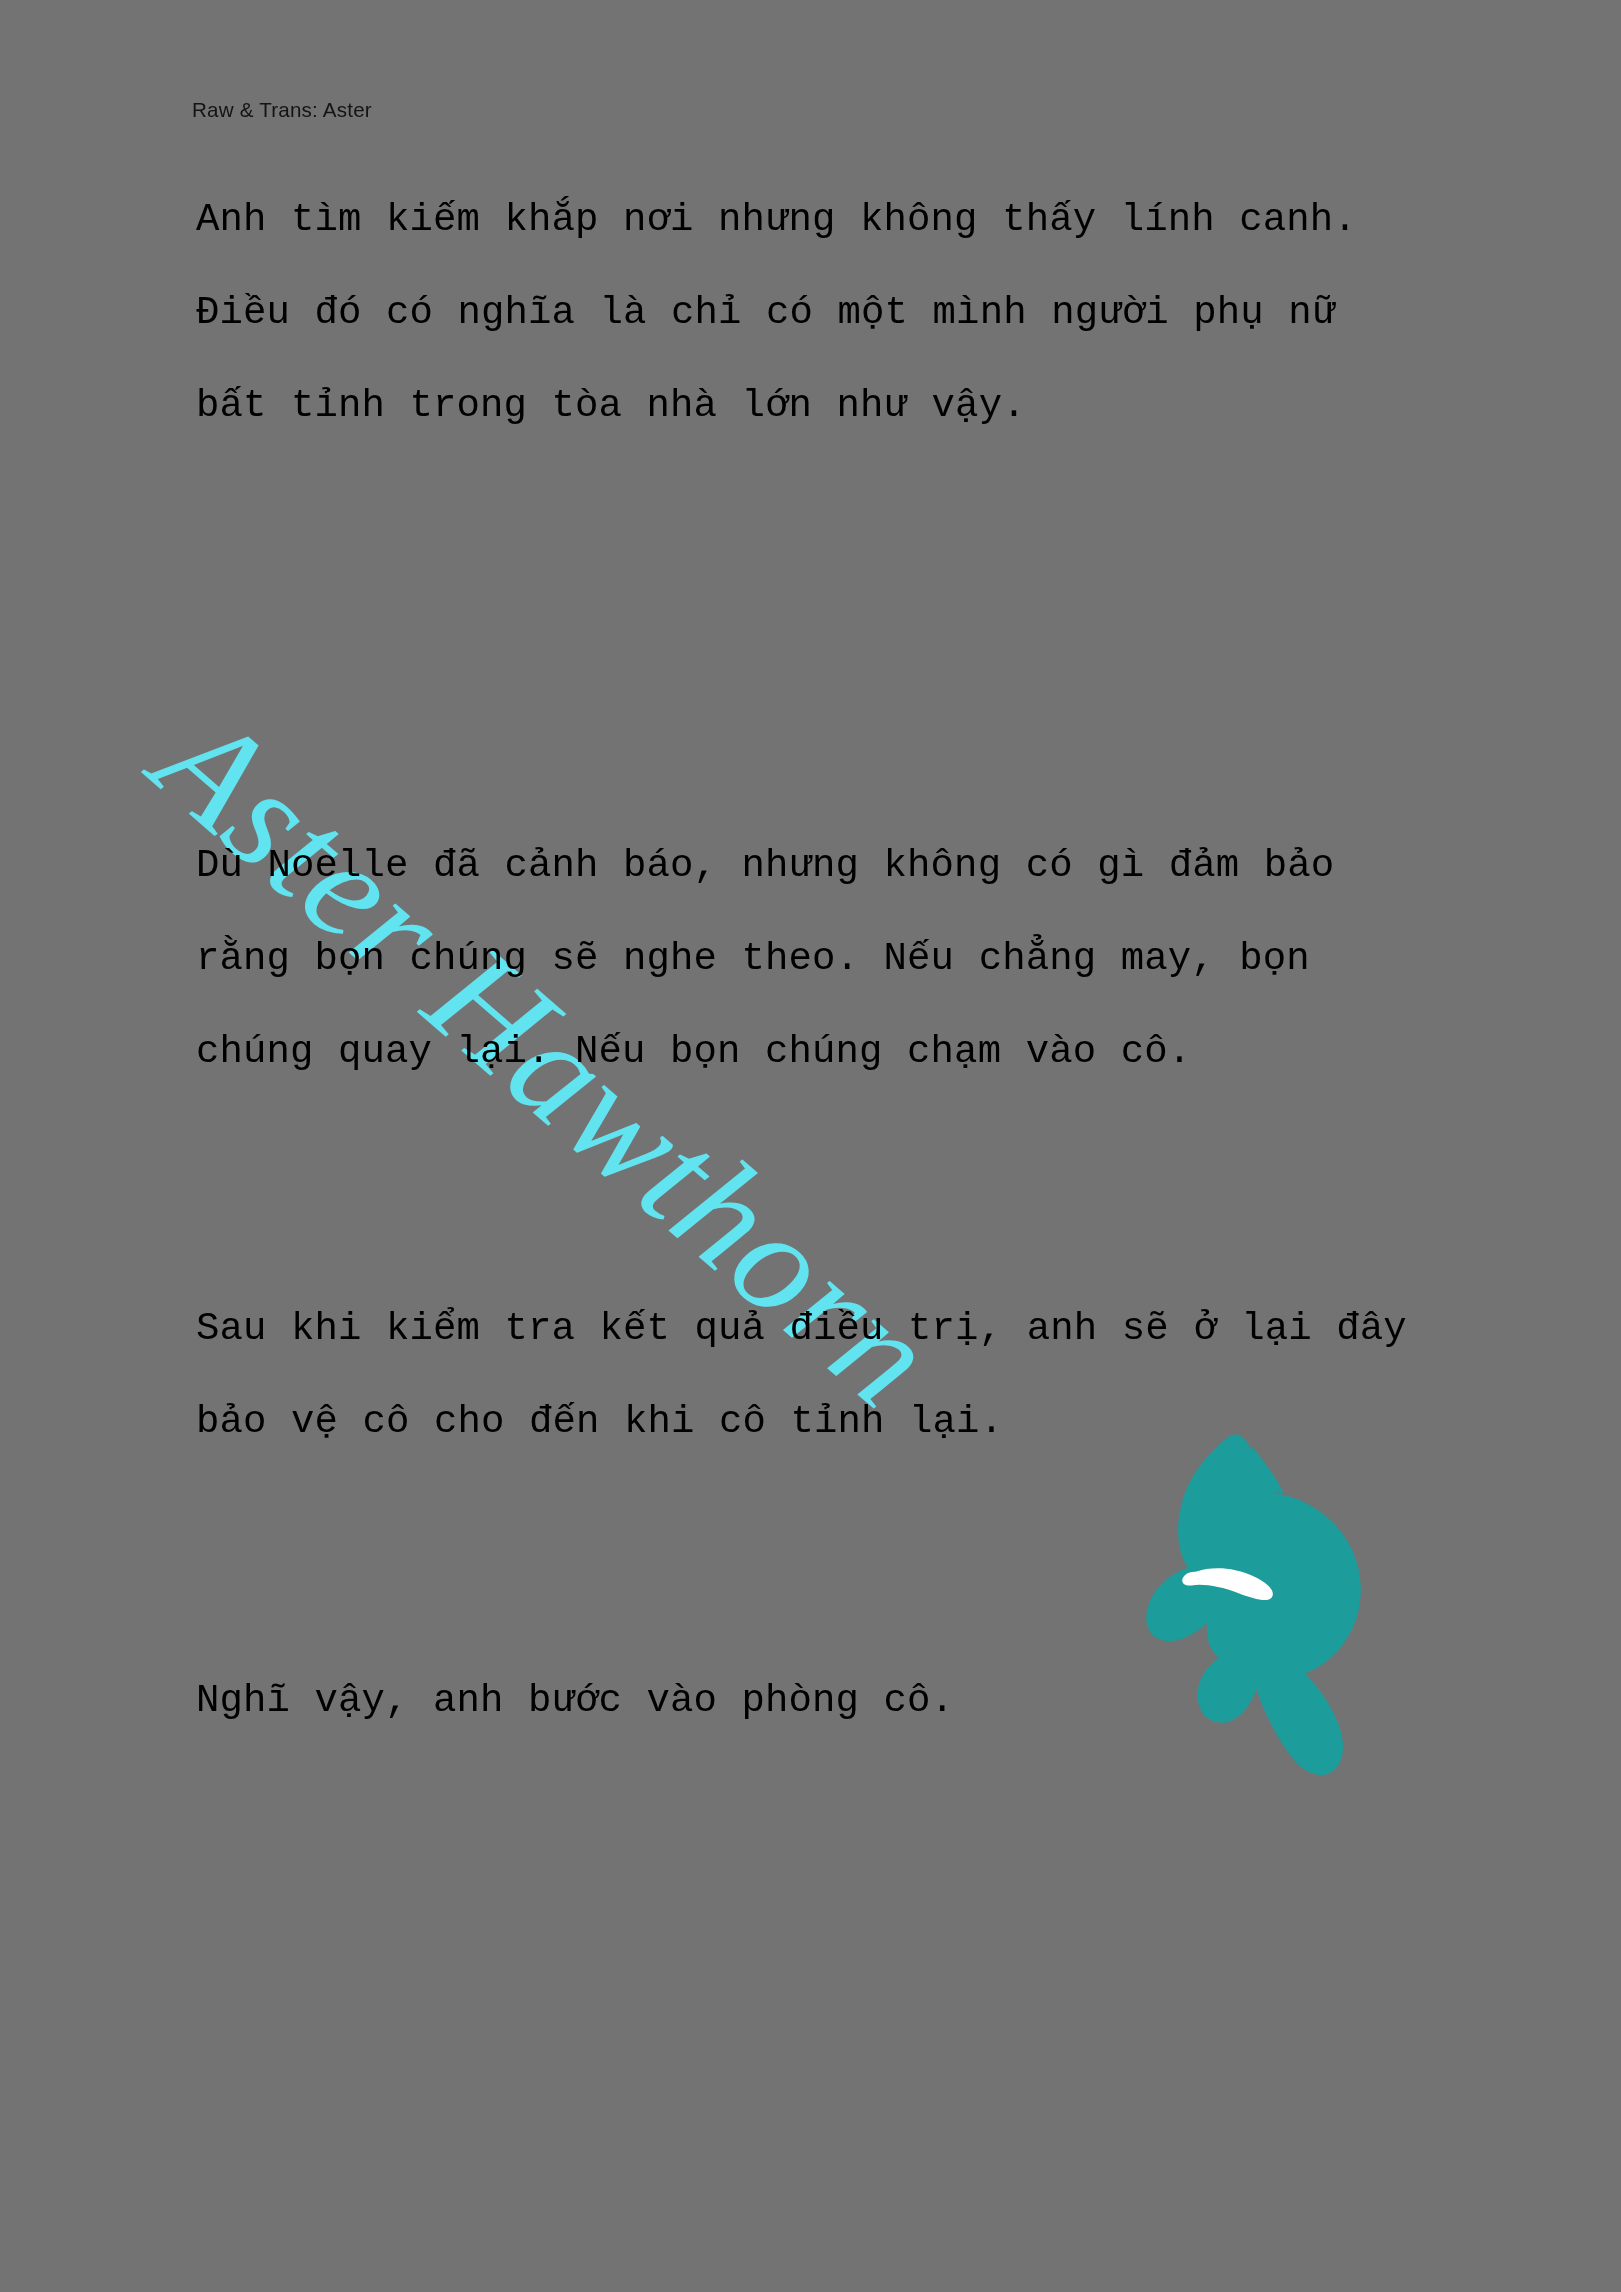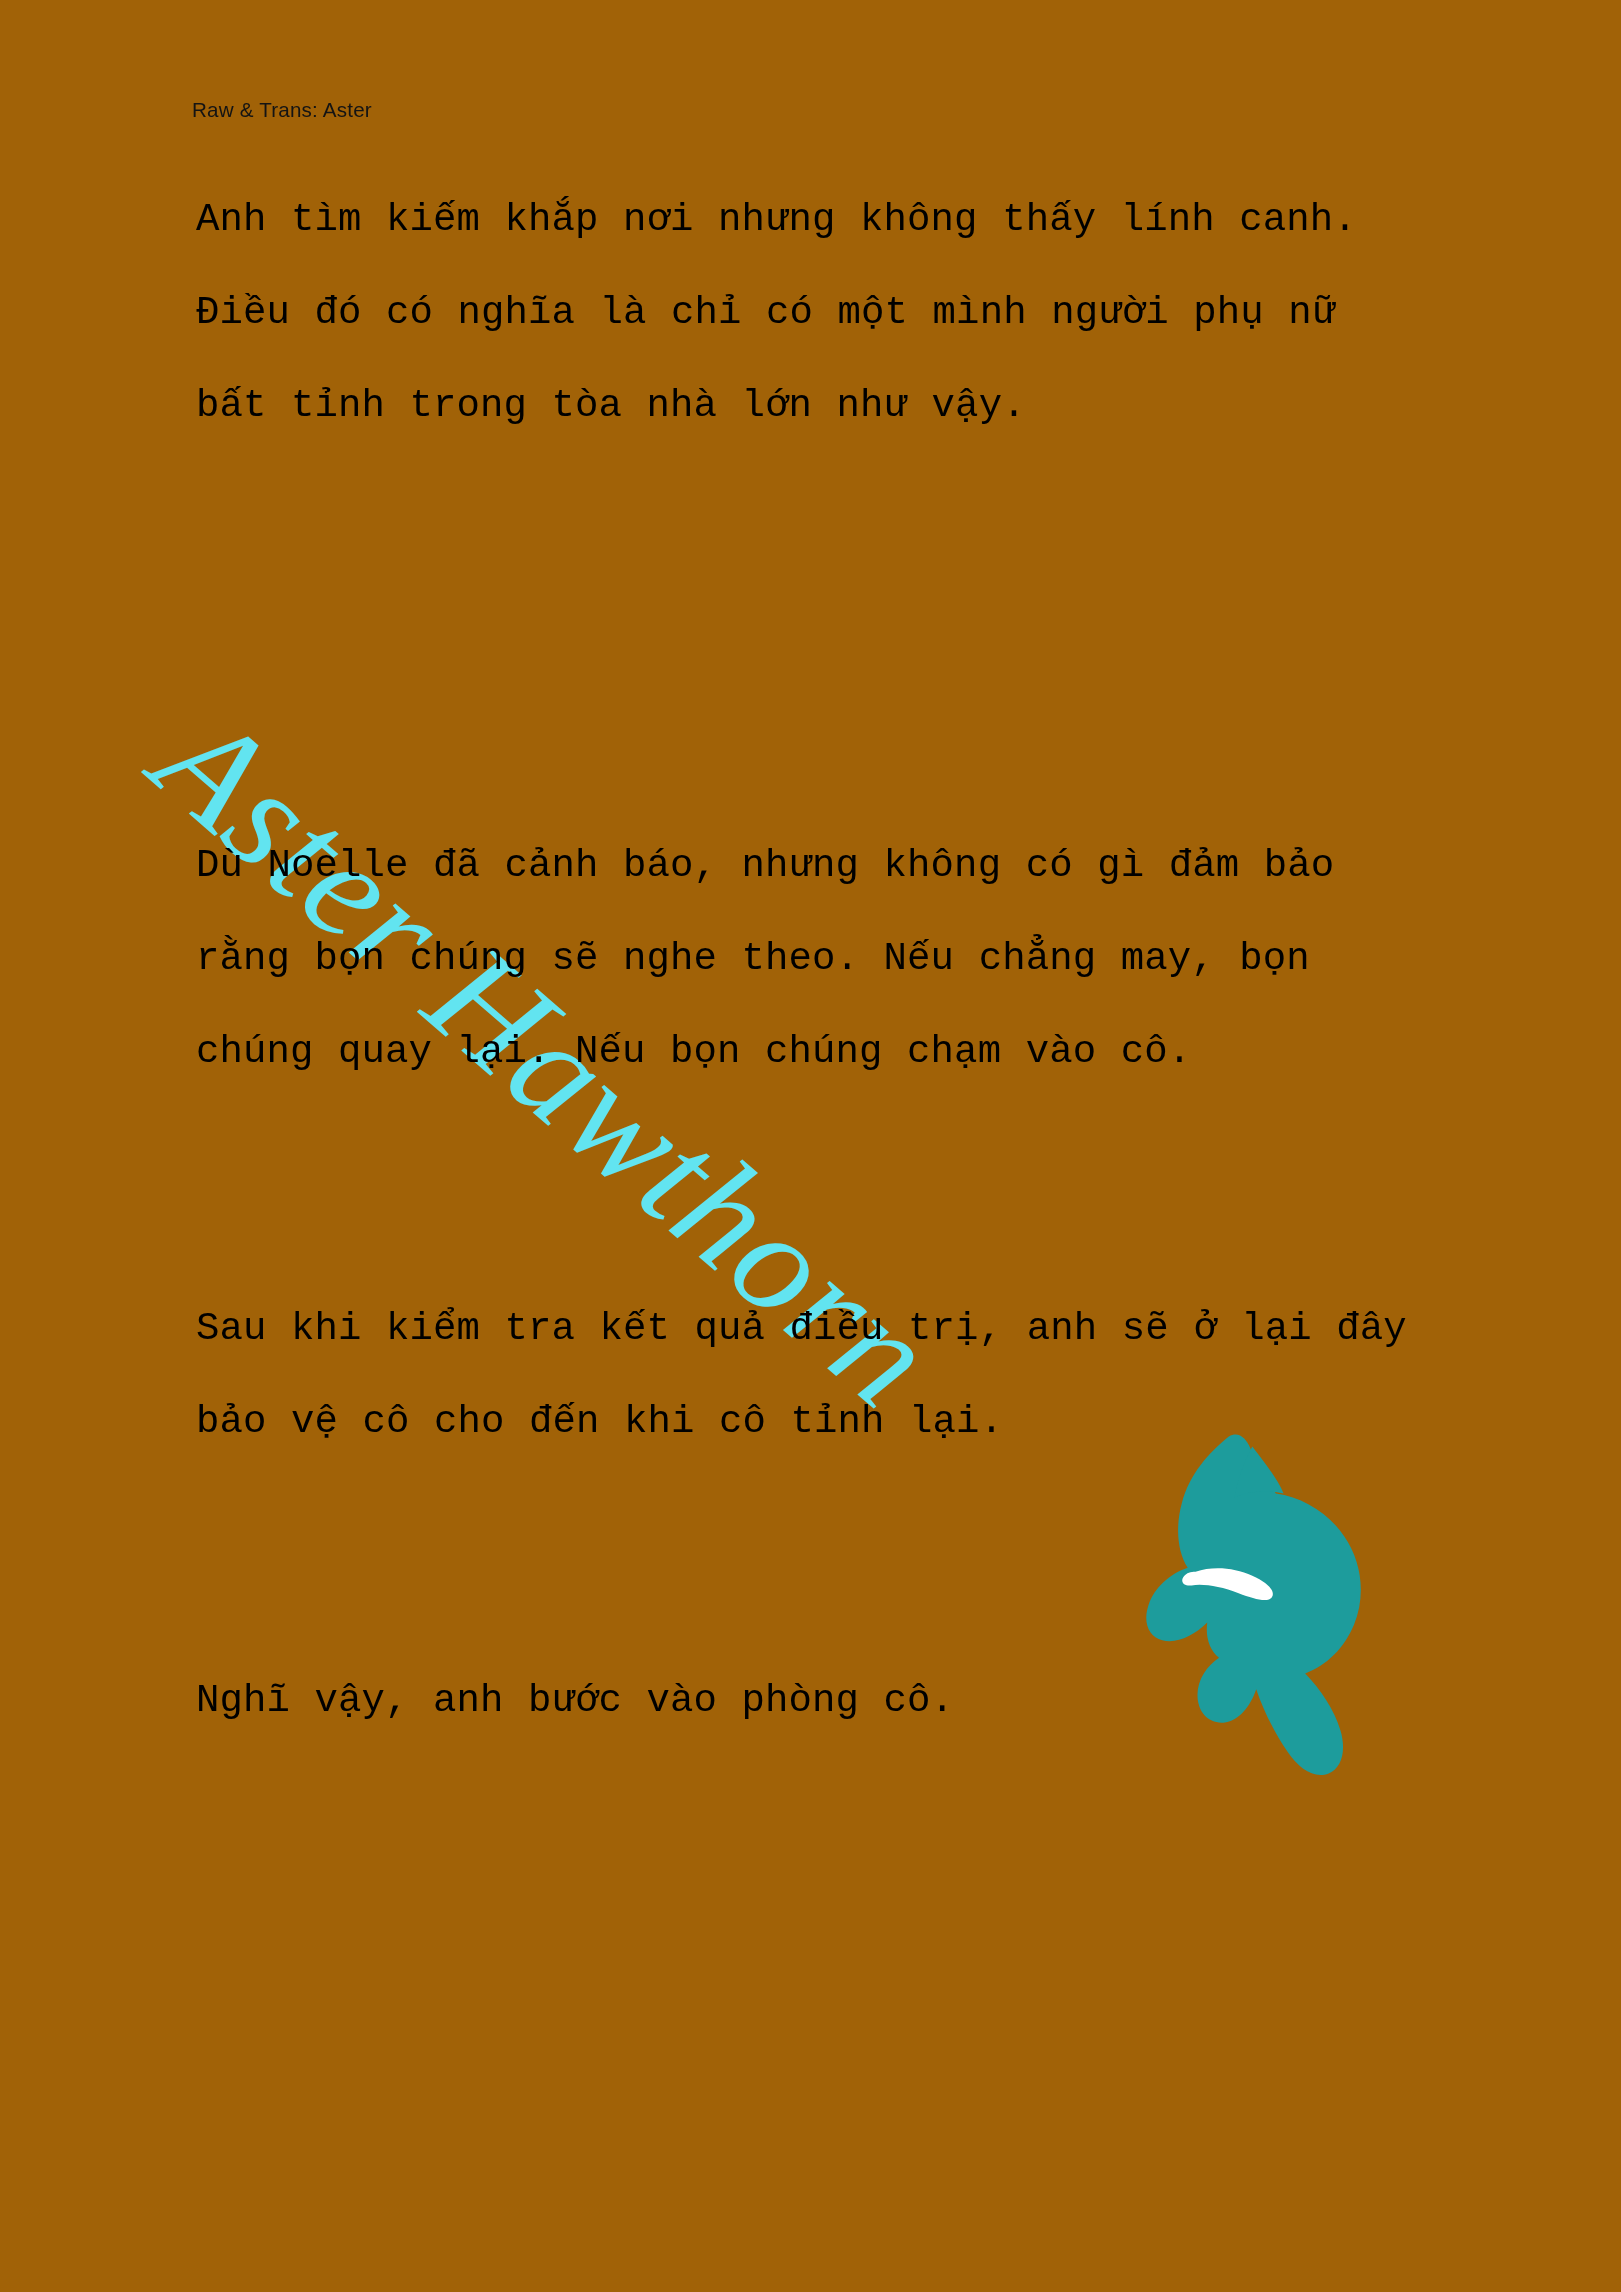--- a/index.html
+++ b/index.html
@@ -7,21 +7,21 @@
     padding: 0;
     background: #ffffff;
   }
   body {
     font-family: "Liberation Serif", "DejaVu Serif", serif;
   }
   .page {
     position: relative;
     width: 1621px;
     height: 2293px;
-    background: #a16207;
+    background: #737373;
     overflow: hidden;
     box-sizing: border-box;
   }
   
   .header {
     position: absolute;
     left: 192px;
     top: 98px;
     font-family: "Liberation Sans", "DejaVu Sans", sans-serif;
     font-size: 20.6px;

